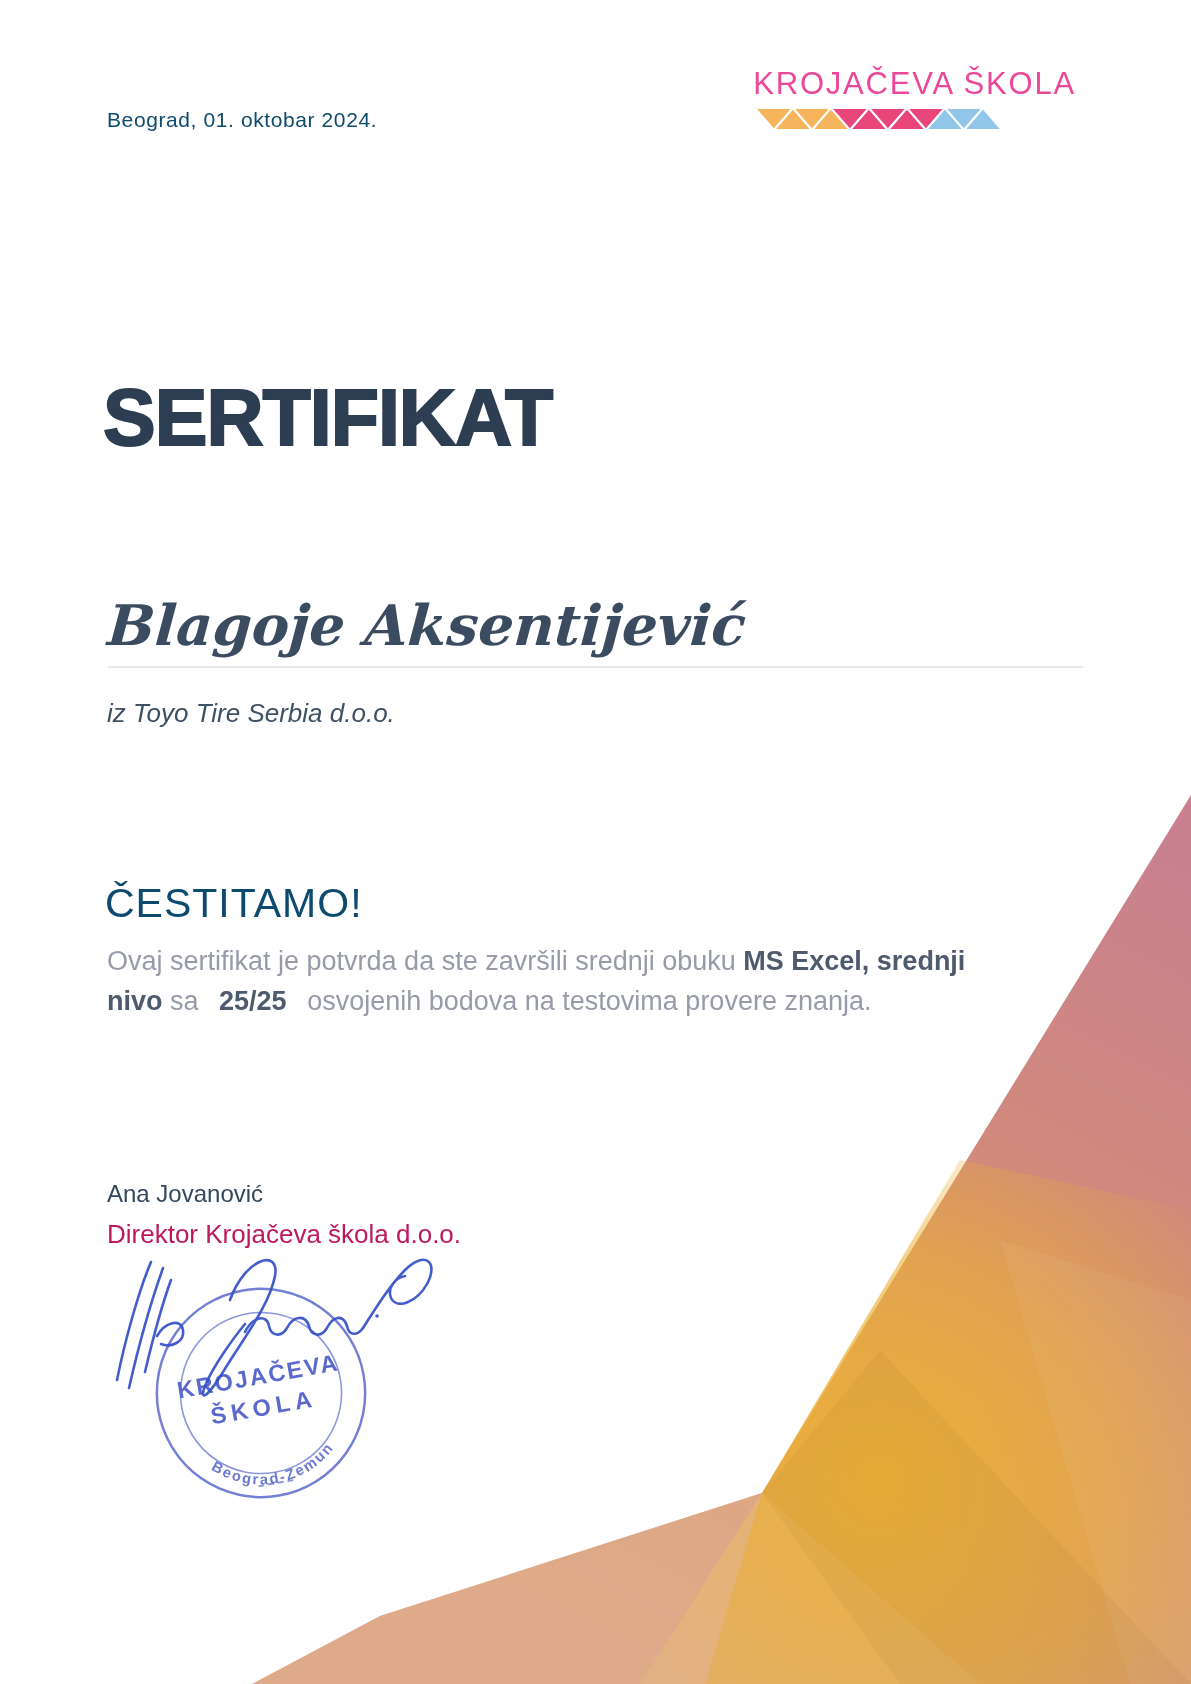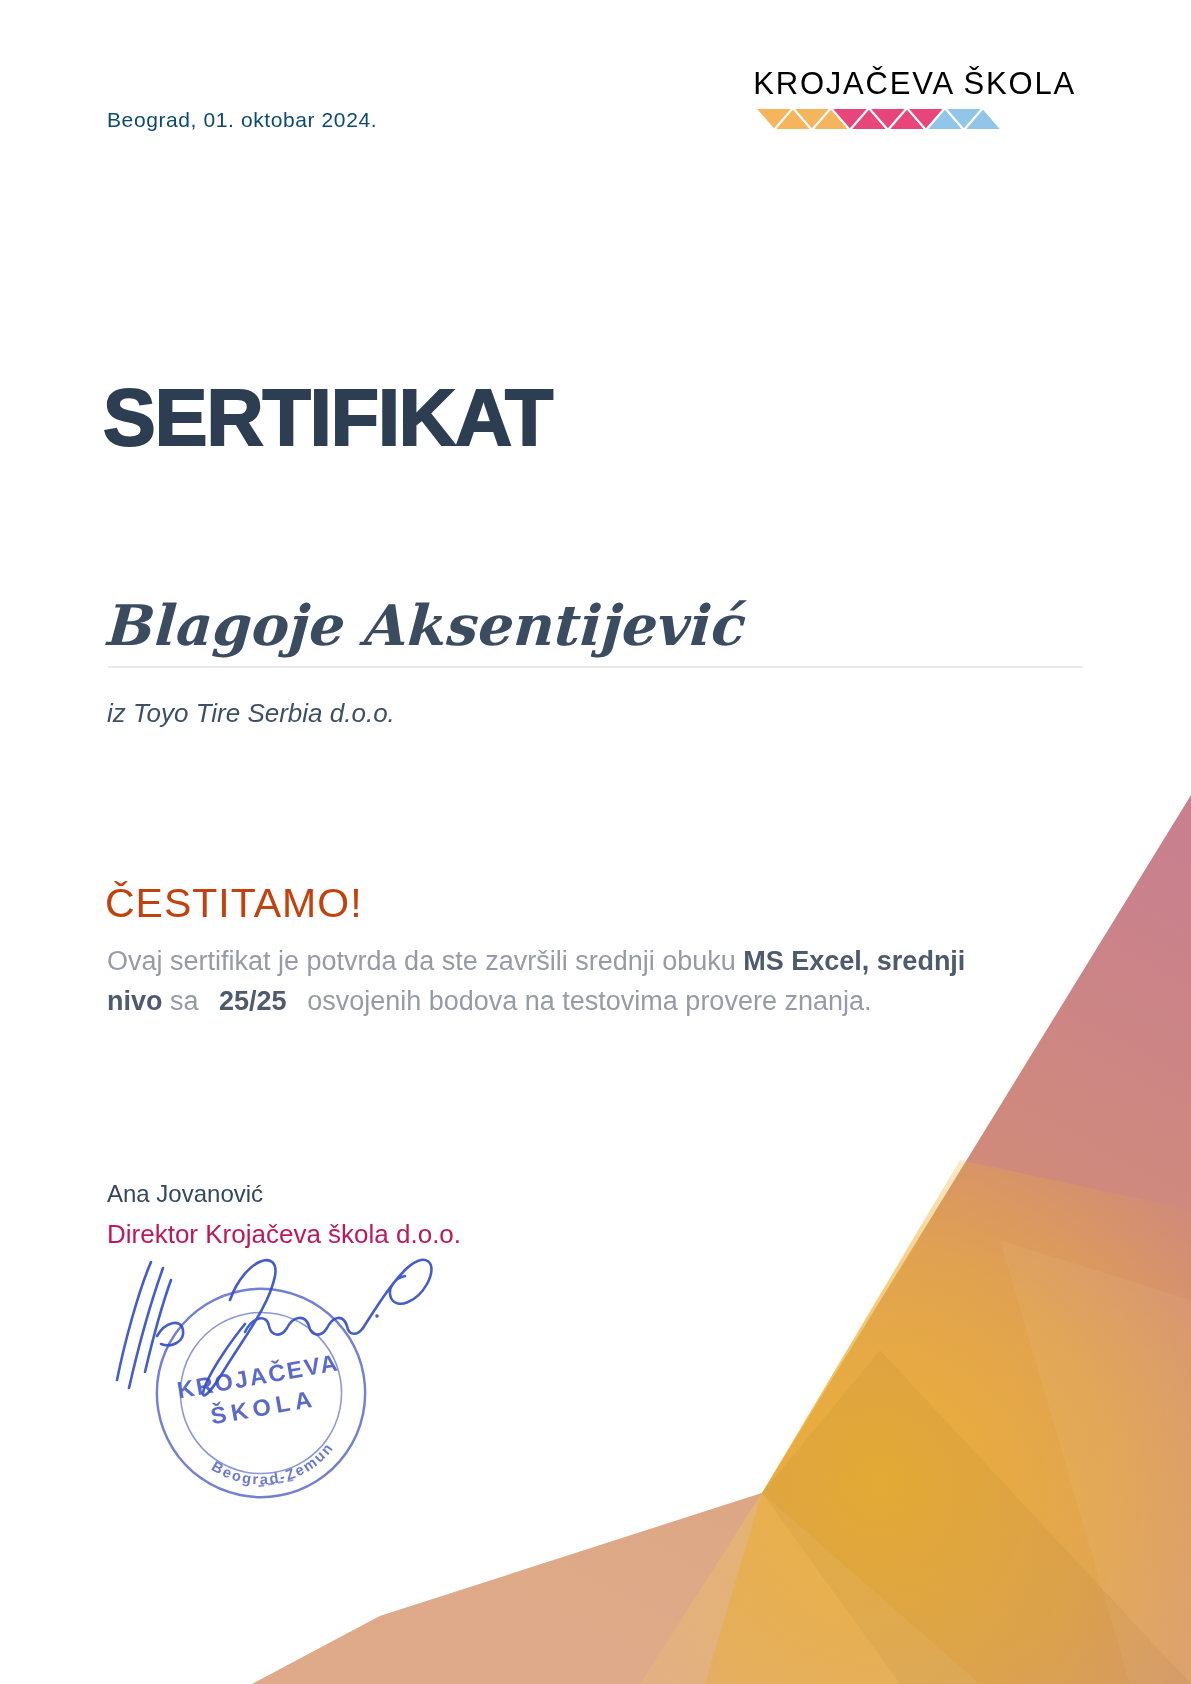--- a/index.html
+++ b/index.html
@@ -13,21 +13,21 @@
   }
   .bg-art{position:absolute;left:0;top:0;z-index:0;pointer-events:none;}
   .content{position:absolute;left:0;top:0;width:100%;height:100%;z-index:1;}
 
   .date-line{
     position:absolute;left:107px;top:108px;
     font-size:21px;letter-spacing:.6px;color:#0c4a6e;
   }
   .logo-text{
     position:absolute;right:115px;top:66px;
-    font-size:31px;letter-spacing:1.8px;color:#000000;
+    font-size:31px;letter-spacing:1.8px;color:#ec4899;
     white-space:nowrap;
   }
   .logo-band{position:absolute;left:755px;top:108px;}
 
   .issuer-line{
     position:absolute;left:107px;top:352px;
     font-size:27px;color:#3d4859;
   }
   .cert-title{
     position:absolute;left:103px;top:372px;
@@ -45,21 +45,21 @@
   .name-underline{
     position:absolute;left:108px;top:666px;width:975px;height:2px;
     background:#e9eaee;
   }
   .recipient-company{
     position:absolute;left:107px;top:698px;
     font-style:italic;font-size:26px;color:#3e5064;text-align:right;
   }
   .congrats-heading{
     position:absolute;left:105px;top:880px;
-    font-size:41px;letter-spacing:1px;color:#c2410c;font-weight:500;
+    font-size:41px;letter-spacing:1px;color:#0c4a6e;font-weight:500;
   }
   .congrats-body{
     position:absolute;left:107px;top:941px;width:905px;
     font-size:27px;line-height:40px;color:#979ba8;
   }
   .congrats-body b{color:#4e5a6e;font-weight:700;}
   .score-pad{margin:0 13px;}
 
   .signer-name{
     position:absolute;left:107px;top:1180px;

